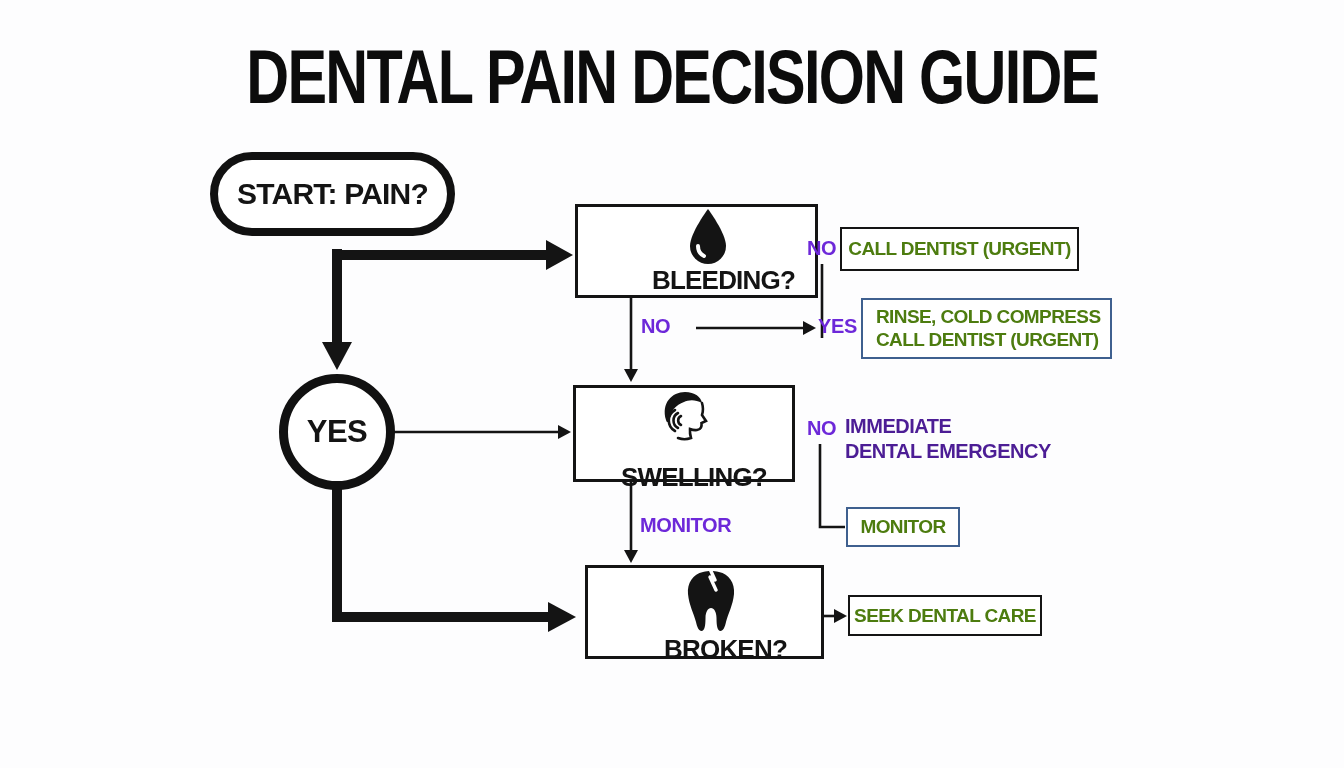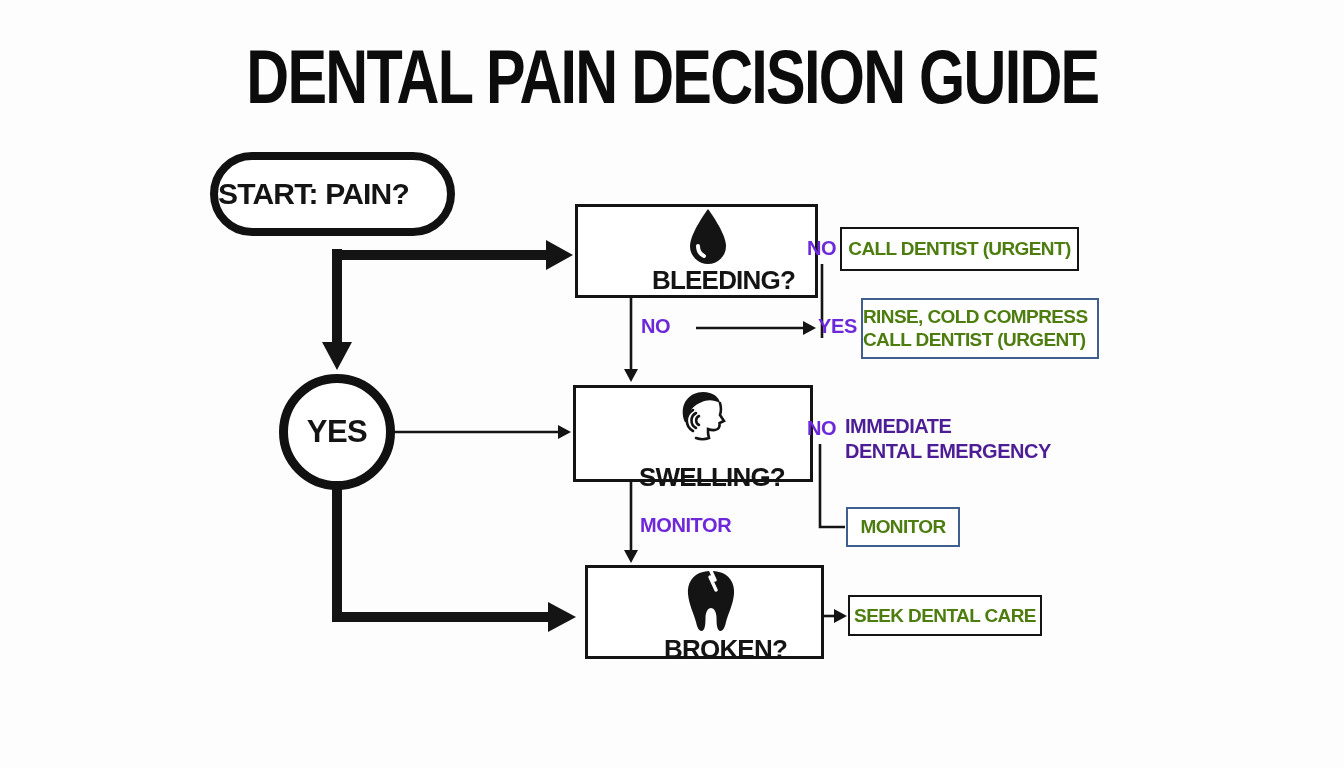--- a/index.html
+++ b/index.html
@@ -19,54 +19,54 @@
   .title span{
     display:inline-block;
     font-size:69px;font-weight:800;letter-spacing:-2px;color:#0c0c0c;
     transform:scale(0.86,1.1);transform-origin:center;
     white-space:nowrap;
   }
 
   .pill{
     position:absolute;left:210px;top:152px;width:229px;height:68px;
     border:8px solid #111;border-radius:48px;background:#fff;
-    display:flex;align-items:center;justify-content:flex-start;
+    display:flex;align-items:center;justify-content:center;
   }
   .pill .lbl{font-size:30px;font-weight:800;letter-spacing:-0.8px;}
 
   .circle{
     position:absolute;left:279px;top:374px;width:98px;height:98px;
     border:9px solid #111;border-radius:50%;background:#fff;
     display:flex;align-items:center;justify-content:center;
   }
   .circle .lbl{font-size:31px;font-weight:800;letter-spacing:-0.5px;}
 
   .qbox{
     position:absolute;background:#fff;border:3px solid #141414;
     display:flex;align-items:center;flex-direction:column;
   }
   .qbox .icon{flex:0 0 auto;display:flex;align-items:center;justify-content:center;}
   .qbox .lbl{font-size:26px;font-weight:800;letter-spacing:-0.8px;white-space:nowrap;}
 
   #bleeding-box{left:575px;top:204px;width:215px;height:88px;padding-left:22px;}
   #bleeding-box .lbl{margin-left:32px;}
-  #swelling-box{left:573px;top:385px;width:216px;height:91px;padding-left:18px;}
+  #swelling-box{left:573px;top:385px;width:216px;height:91px;padding-left:0;}
   #swelling-box .lbl{margin-left:20px;}
   #broken-box{left:585px;top:565px;width:221px;height:88px;padding-left:12px;}
   #broken-box .lbl{margin-left:30px;}
 
   .outcome{
     position:absolute;background:#fff;border:2.5px solid #141414;
     display:flex;align-items:center;justify-content:center;
     font-weight:800;font-size:19px;letter-spacing:-0.6px;color:#4d7c0f;
     white-space:nowrap;
   }
   .outcome.navy{border-color:#3f608f;}
   #call-dentist-box{left:840px;top:227px;width:235px;height:40px;}
-  #rinse-box{left:861px;top:298px;width:234px;height:57px;flex-direction:column;align-items:flex-start;justify-content:center;line-height:1.2;}
+  #rinse-box{left:861px;top:298px;width:234px;height:57px;flex-direction:column;align-items:flex-start;justify-content:center;padding-left:13px;line-height:1.2;}
   #monitor-box{left:846px;top:507px;width:110px;height:36px;}
   #seek-box{left:848px;top:595px;width:190px;height:37px;}
 
   .free-text{
     position:absolute;font-weight:700;font-size:20px;letter-spacing:-0.5px;
     color:#4c1d95;line-height:1.25;white-space:nowrap;
   }
   #immediate-text{left:845px;top:414px;}
 
   .edge-label{

